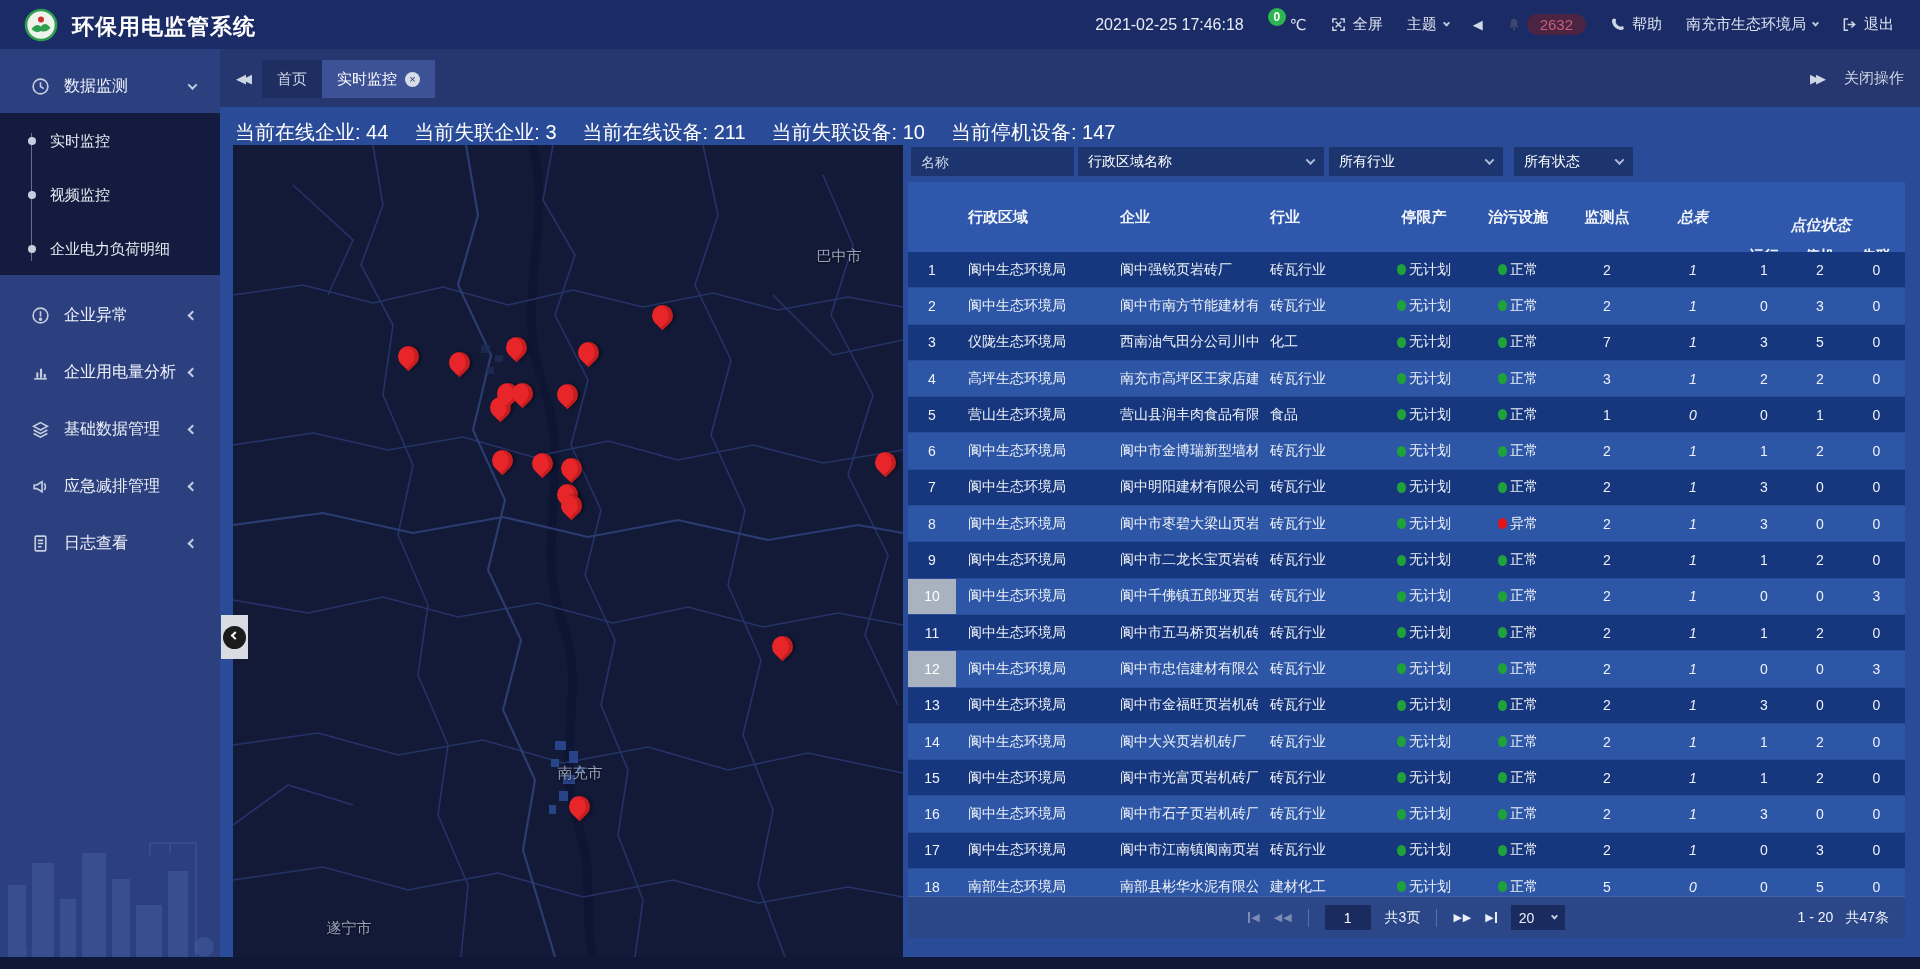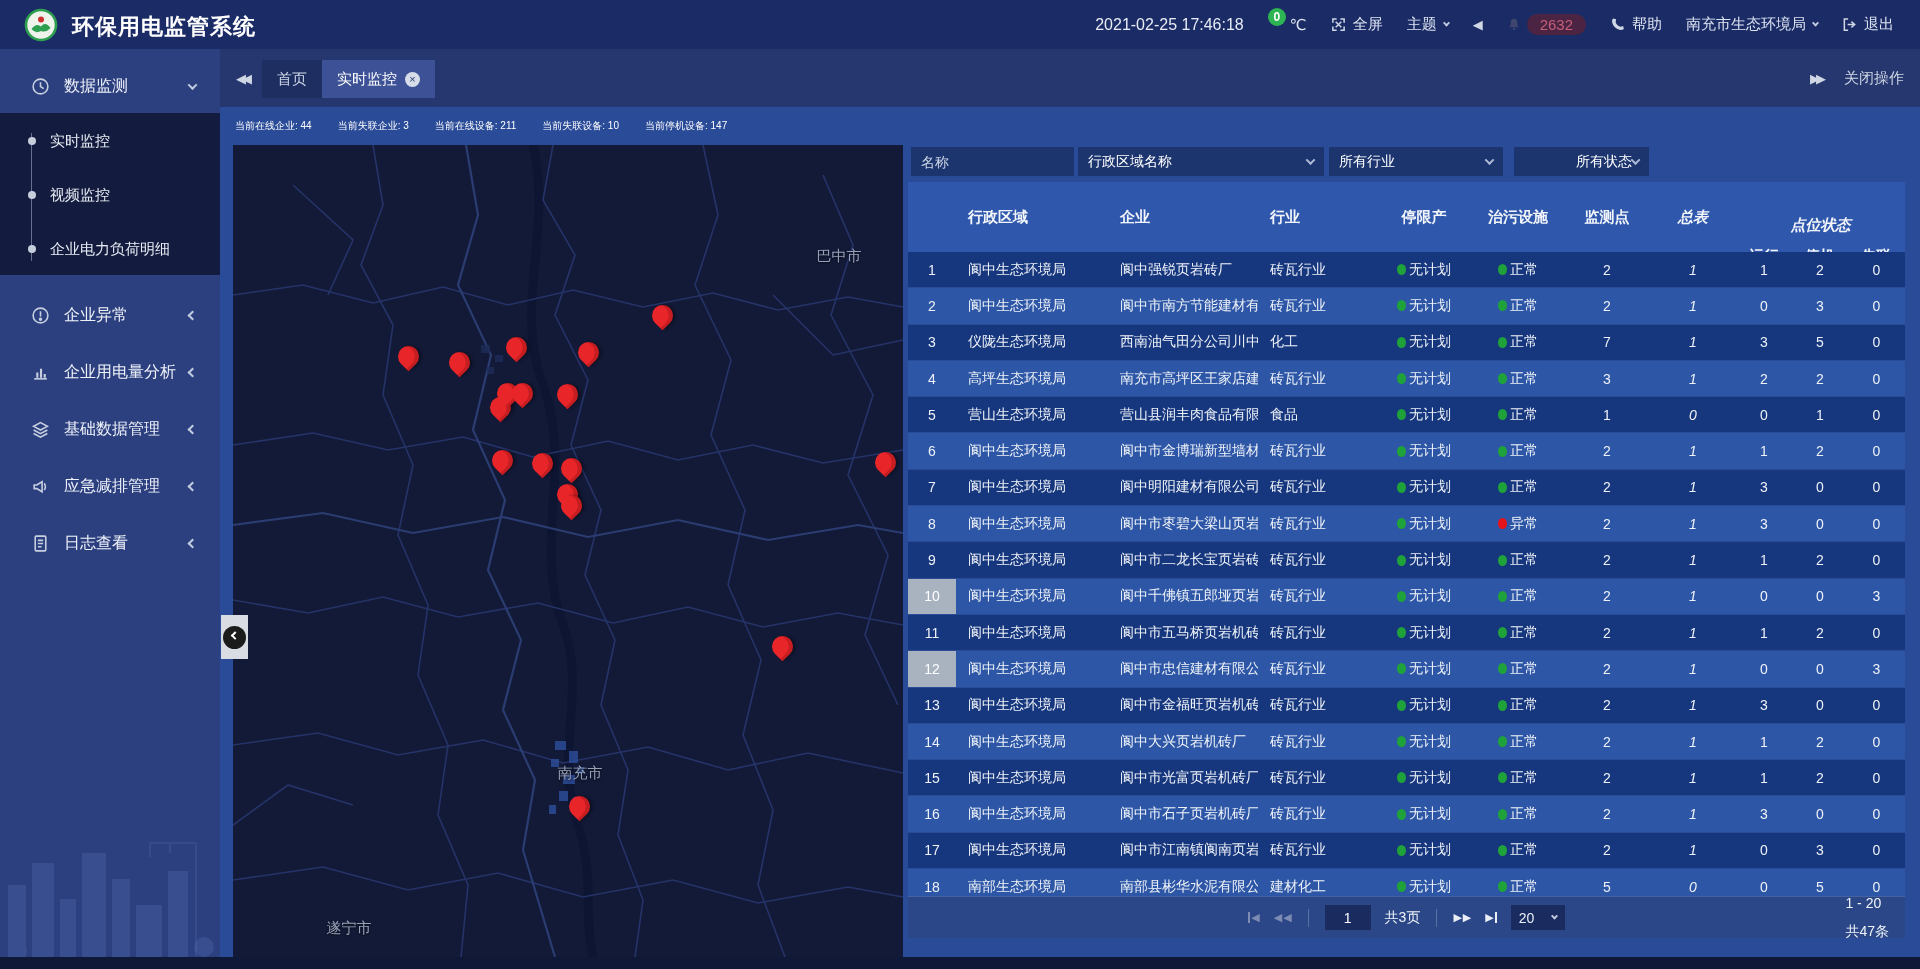--- a/index.html
+++ b/index.html
@@ -49,42 +49,42 @@
   #tabs{position:absolute;left:42px;top:11px;display:flex;height:38px;}
   .tab{display:flex;align-items:center;gap:8px;padding:0 15px;font-size:15px;background:#1e2e60;color:#cdd5e6;cursor:pointer;}
   .tab.active{background:#3d5296;color:#fff;}
   .tab-close{display:inline-flex;align-items:center;justify-content:center;width:15px;height:15px;border-radius:50%;
              background:#d6dce8;color:#2c3a6b;font-size:11px;line-height:1;}
   .tb-right{position:absolute;right:16px;top:50%;transform:translateY(-50%);display:flex;align-items:center;gap:18px;color:#cfd6e4;font-size:15px;}
   .dbl{font-size:13px;letter-spacing:-4px;padding-right:4px;cursor:pointer;}
 
   
   .content{position:absolute;left:220px;top:107px;width:1700px;height:850px;background:var(--accent);}
-  .stats{display:flex;gap:26px;padding:12px 0 0 15px;color:#fff;font-size:10px;white-space:nowrap;}
+  .stats{display:flex;gap:26px;padding:12px 0 0 15px;color:#fff;font-size:20px;white-space:nowrap;}
 
   
   .map{position:absolute;left:13px;top:38px;width:670px;height:812px;background:#131a37;overflow:hidden;}
   .pin{position:absolute;width:21px;height:21px;border-radius:50% 50% 50% 0;background:var(--pin-red);
        transform:rotate(-45deg);box-shadow:inset -3px -3px 0 rgba(110,8,10,.28), 2px 2px 3px rgba(0,0,0,.35);}
   .map-label{position:absolute;color:#97a2b8;font-size:15px;transform:translate(-50%,-50%);text-shadow:0 1px 2px rgba(0,0,0,.7);white-space:nowrap;}
   .handle{position:absolute;left:1px;top:508px;width:27px;height:44px;background:#d9dde3;display:flex;align-items:center;justify-content:center;cursor:pointer;z-index:5;}
   .handle .circ{width:23px;height:23px;border-radius:50%;background:#1b1b1b;display:flex;align-items:center;justify-content:center;}
   .handle .chev{border-color:#fff;width:6px;height:6px;transform:rotate(135deg) translate(-1px,1px);}
 
   
   .panel{position:absolute;left:688px;top:38px;width:997px;height:793px;}
   .filters{position:absolute;left:0;top:0;right:0;height:37px;}
   .f-input,.f-select{position:absolute;top:2px;height:29px;background:#1c356f;border:none;color:#fff;font-size:14px;
        font-family:inherit;padding:0 10px;display:flex;align-items:center;}
   .f-input{left:3px;width:163px;}
   .f-input::placeholder{color:#ccd4e6;opacity:1;}
   .f-select{justify-content:space-between;cursor:pointer;}
   .f-region{left:170px;width:246px;}
   .f-industry{left:421px;width:174px;}
-  .f-status{left:606px;width:135px;justify-content:flex-end;}
+  .f-status{left:606px;width:119px;}
   .f-select .chev{border-color:#aeb9d6;}
 
   .thead{position:absolute;left:0;top:37px;right:0;height:70px;background:#2f58ad;display:flex;align-items:center;
          color:#f2f5fa;font-size:15px;font-weight:bold;}
   .th{display:flex;align-items:center;justify-content:center;}
   .th.left{justify-content:flex-start;padding-left:12px;}
   .c-no{width:48px;}.c-region{width:152px;}.c-company{width:150px;}.c-industry{width:118px;}
   .c-prod{width:96px;}.c-fac{width:92px;}.c-points{width:86px;}.c-meters{width:86px;font-style:italic;}
   .c-run{width:56px;}.c-stop{width:56px;}.c-off{width:57px;}
   .th-group{width:169px;display:flex;flex-direction:column;justify-content:center;gap:12px;height:100%;padding:10px 0;}
@@ -106,21 +106,21 @@
          display:flex;align-items:center;justify-content:center;color:#e9eef7;font-size:14px;}
   .pg-center{display:flex;align-items:center;gap:14px;}
   .pg-btn{display:inline-flex;align-items:center;gap:1px;cursor:pointer;color:#e9eef7;}
   .pg-btn.disabled{color:#7e8cb4;}
   .pg-btn .tri{font-size:11px;font-style:normal;line-height:1;}
   .pgbar{display:inline-block;width:2px;height:11px;background:currentColor;}
   .pg-sep{width:1px;height:18px;background:#5a6fa5;margin:0 2px;}
   .pg-box{display:inline-flex;align-items:center;justify-content:center;width:46px;height:25px;background:#1a2c5f;color:#fff;}
   .pg-total{color:#f0f4fa;}
   .pg-size{display:inline-flex;align-items:center;justify-content:space-between;width:54px;height:25px;background:#1a2c5f;padding:0 8px;cursor:pointer;}
-  .pg-range{position:absolute;right:16px;display:flex;gap:12px;color:#f0f4fa;flex-direction:column;}
+  .pg-range{position:absolute;right:16px;display:flex;gap:12px;color:#f0f4fa;}
 
   .bottomstrip{position:absolute;left:0;top:957px;width:1920px;height:12px;background:#0f1837;z-index:40;}
   svg{display:block;}
 </style>
 </head>
 <body>
 
 <div id="app">
 
   <div class="hdr">

